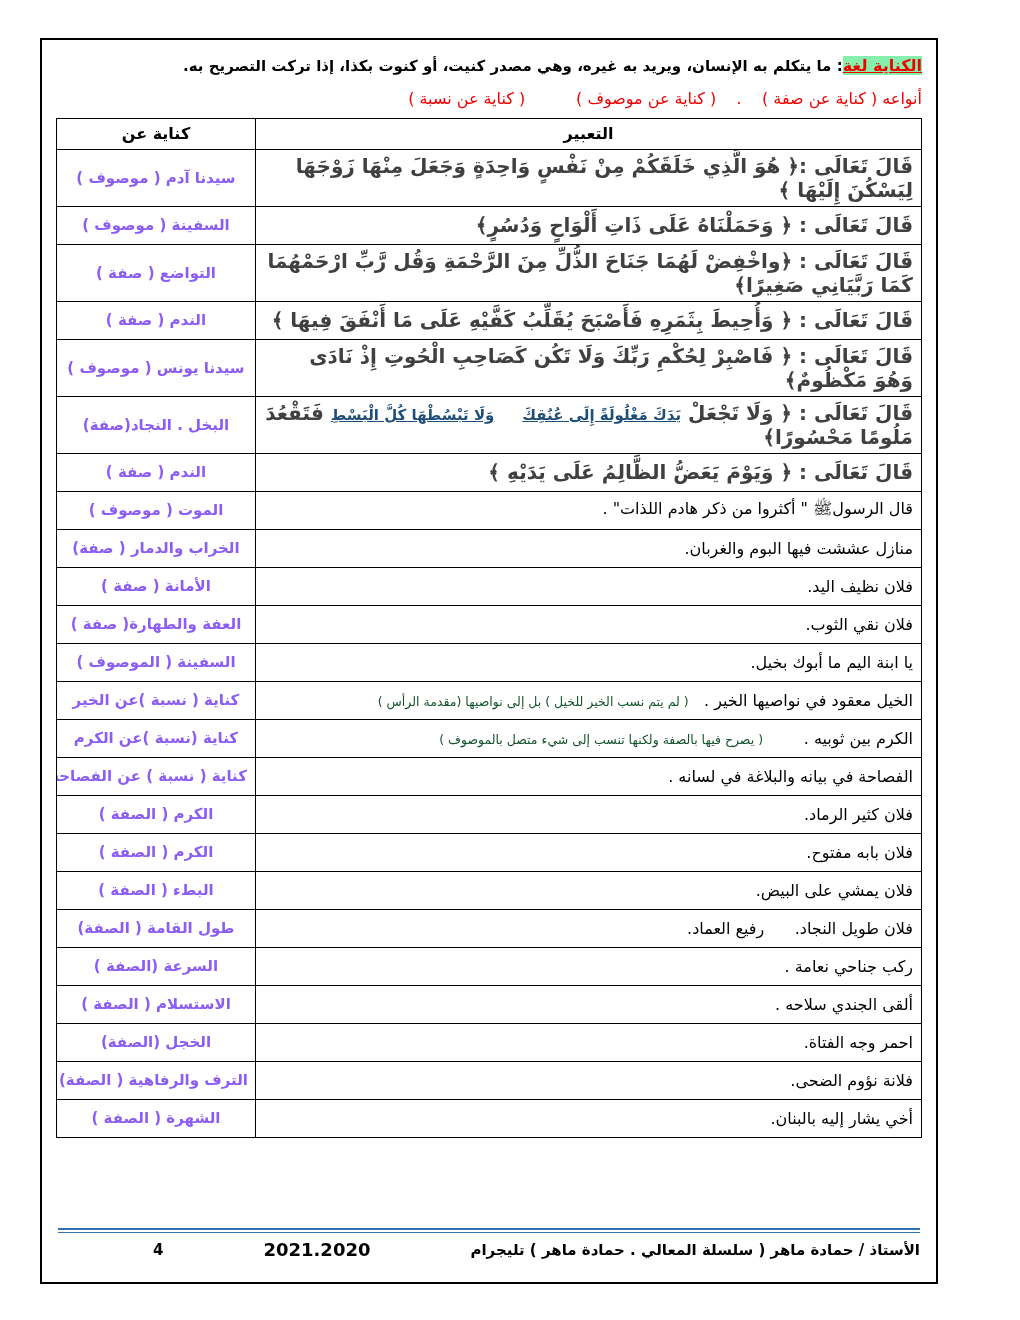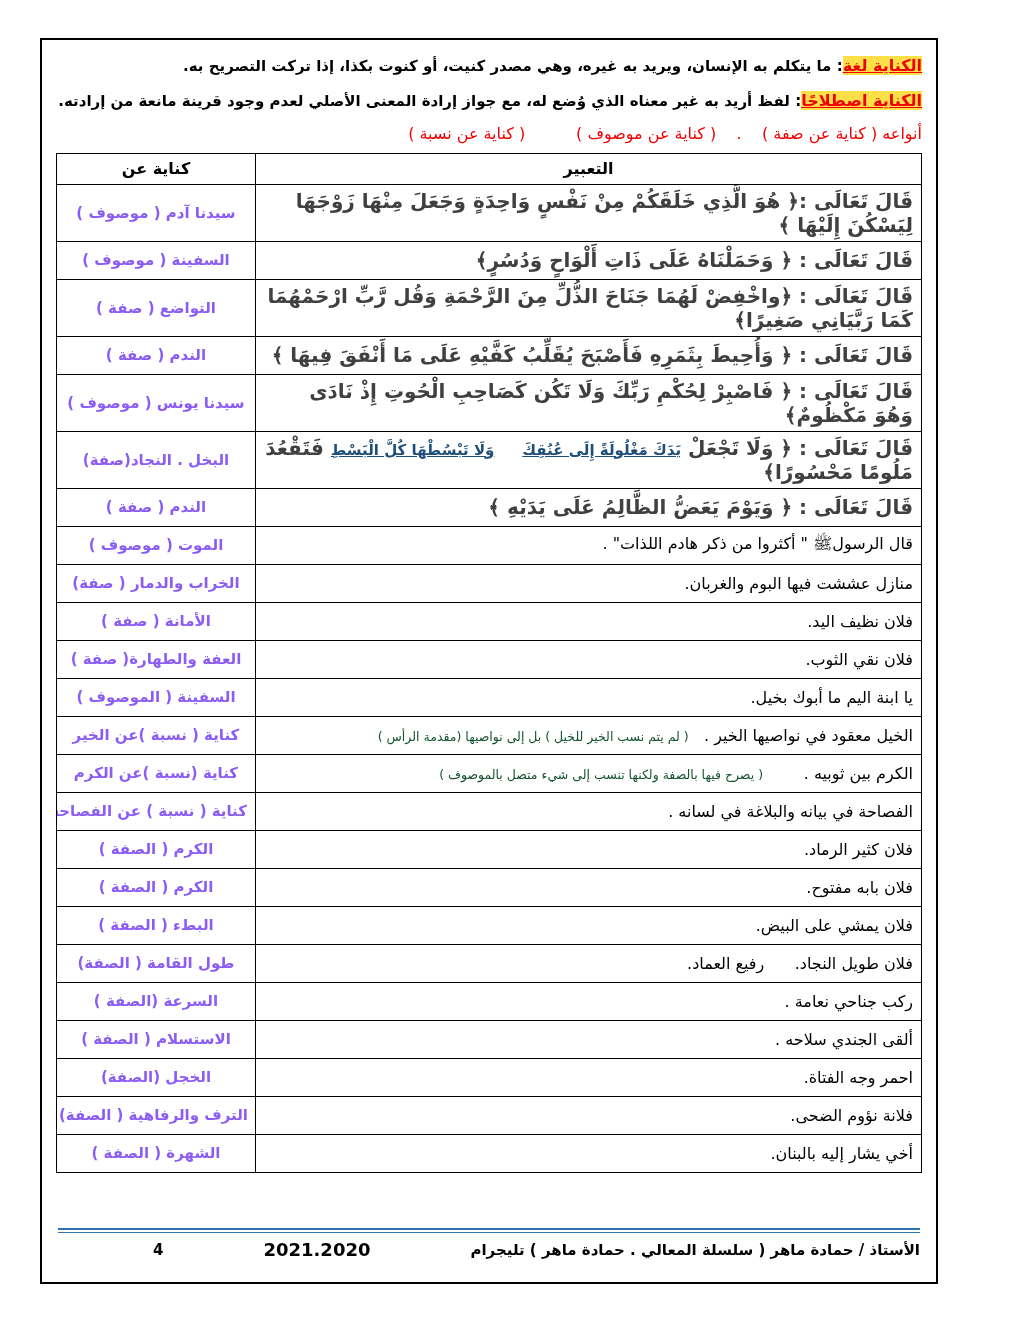--- a/index.html
+++ b/index.html
@@ -8,21 +8,21 @@
     font-family:"DejaVu Sans",sans-serif;color:#000;
   }
   .frame{
     position:absolute;left:40px;top:38px;width:898px;height:1246px;
     border:2px solid #000;box-sizing:border-box;padding:14px 14px 0 14px;
   }
   
   .intro{margin-bottom:6px;}
   .def-line{margin:0 0 10px 0;font-size:15px;font-weight:bold;line-height:1.55;}
   .term{
-    background:#fde047;color:#f00000;font-weight:bold;
+    background:#86efac;color:#f00000;font-weight:bold;
     text-decoration:underline;font-size:16px;
   }
   .def-text{color:#000;margin-top:12px;}
   .types-line{
     margin:2px 0 10px 0;color:#f00000;font-weight:normal;font-size:16px;
     white-space:pre-wrap;
   }
   .secret-line{
     margin:0 0 8px 0;background:#ffff00;font-weight:bold;font-size:16px;
     padding:2px 4px;white-space:pre-wrap;
@@ -70,21 +70,20 @@
 </style>
 </head>
 <body>
 
 <div class="page">
   <div class="frame">
 
     <header class="intro">
       <p class="def-line"><span class="term">الكناية لغة</span><span class="def-text">: ما يتكلم به الإنسان، ويريد به غيره، وهي مصدر كنيت، أو كنوت بكذا، إذا تركت التصريح به.</span></p>
 
-      <p class="def-line"><span class="term">الكناية اصطلاحًا</span><span class="def-text">: لفظ أريد به غير معناه الذي وُضع له، مع جواز إرادة المعنى الأصلي لعدم وجود قرينة مانعة من إرادته.</span></p>
 
       <p class="types-line">أنواعه ( كناية عن صفة )    .    ( كناية عن موصوف )          ( كناية عن نسبة )</p>
 
     </header>
 
     <table class="kinaya-table">
       <colgroup>
         <col class="expr-col">
         <col class="kin-col">
       </colgroup>

